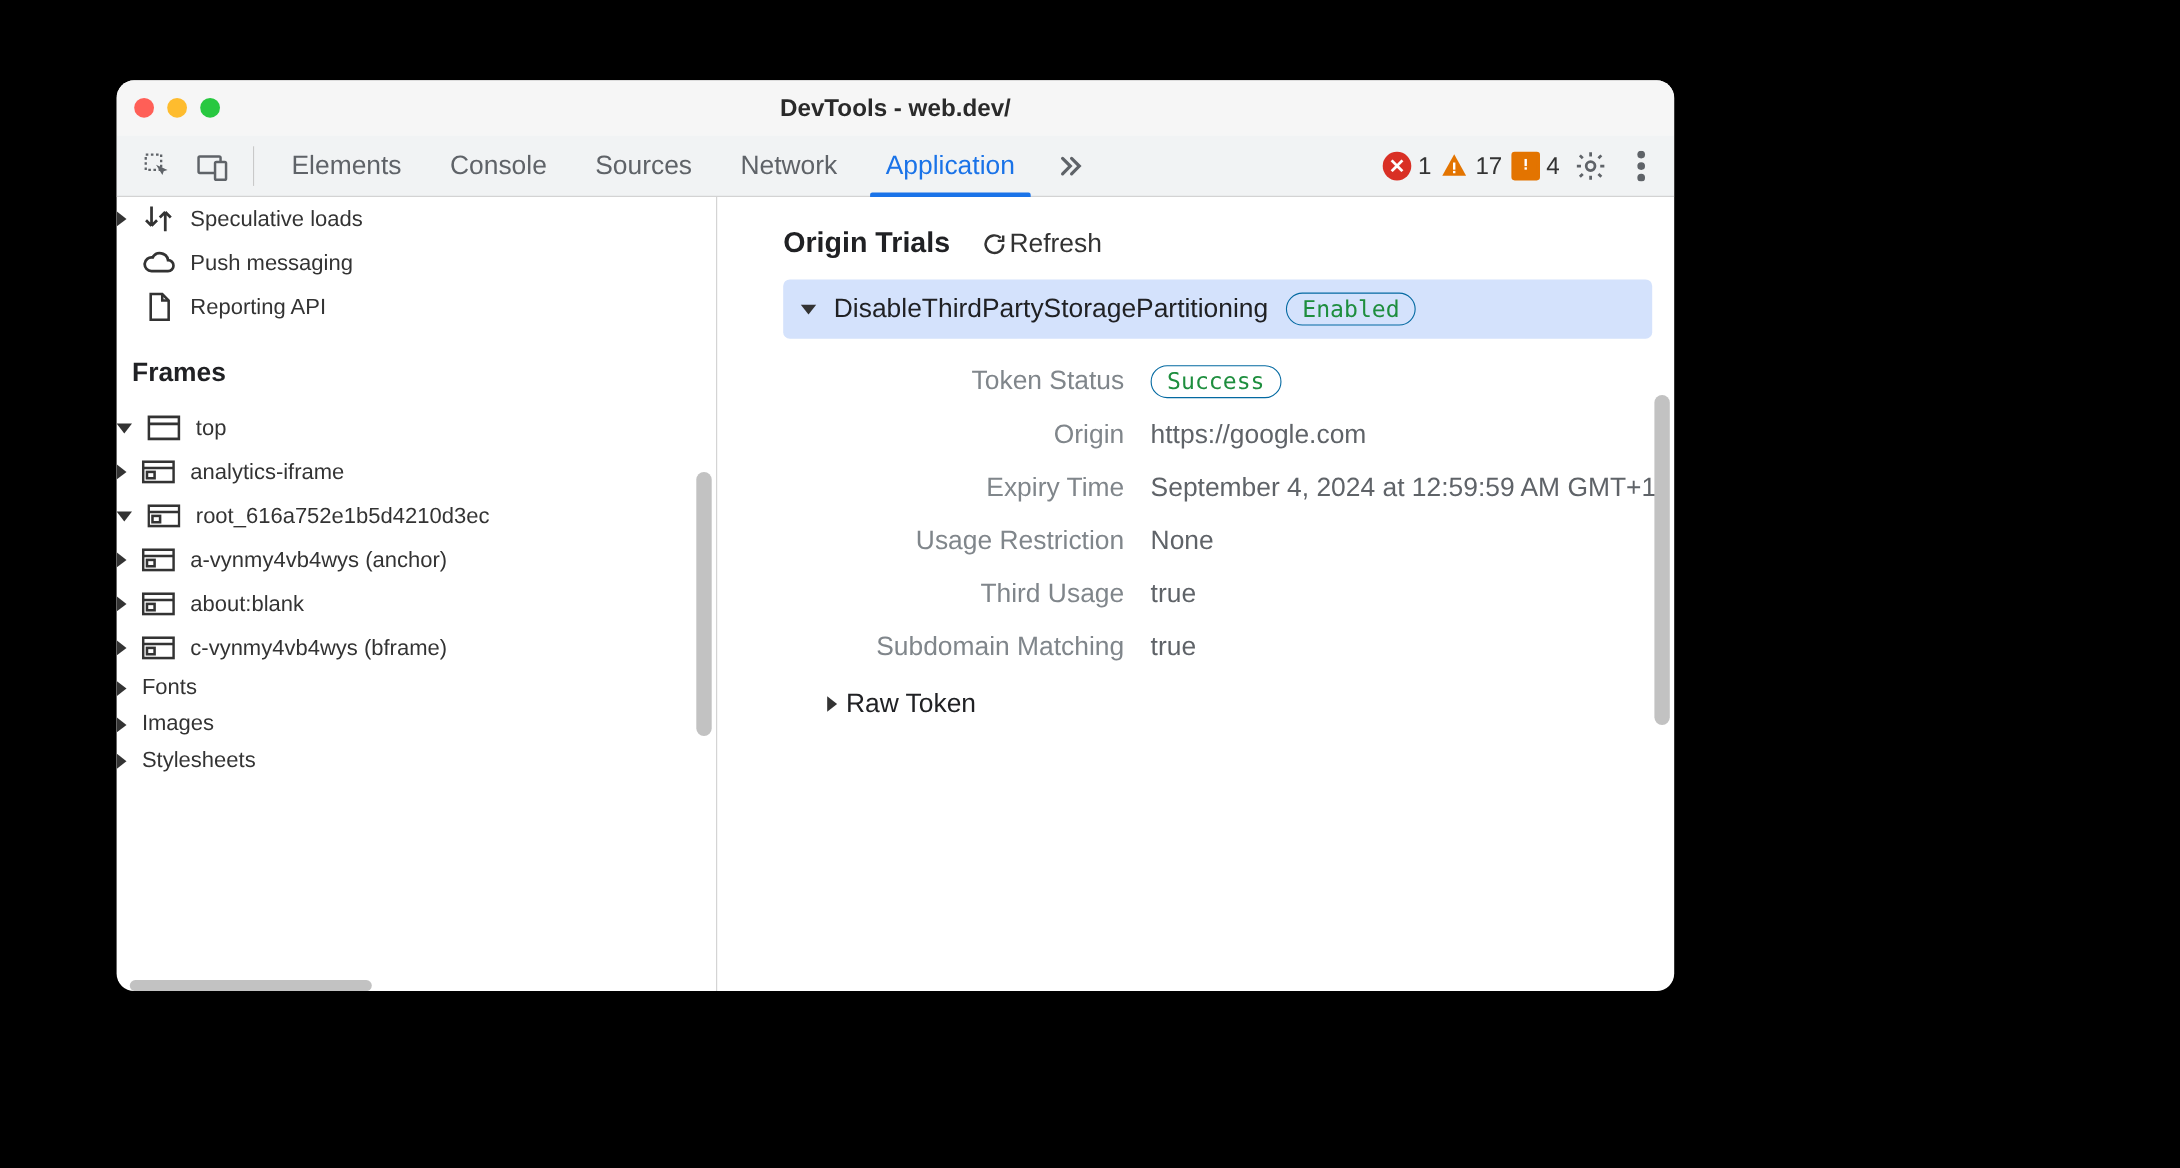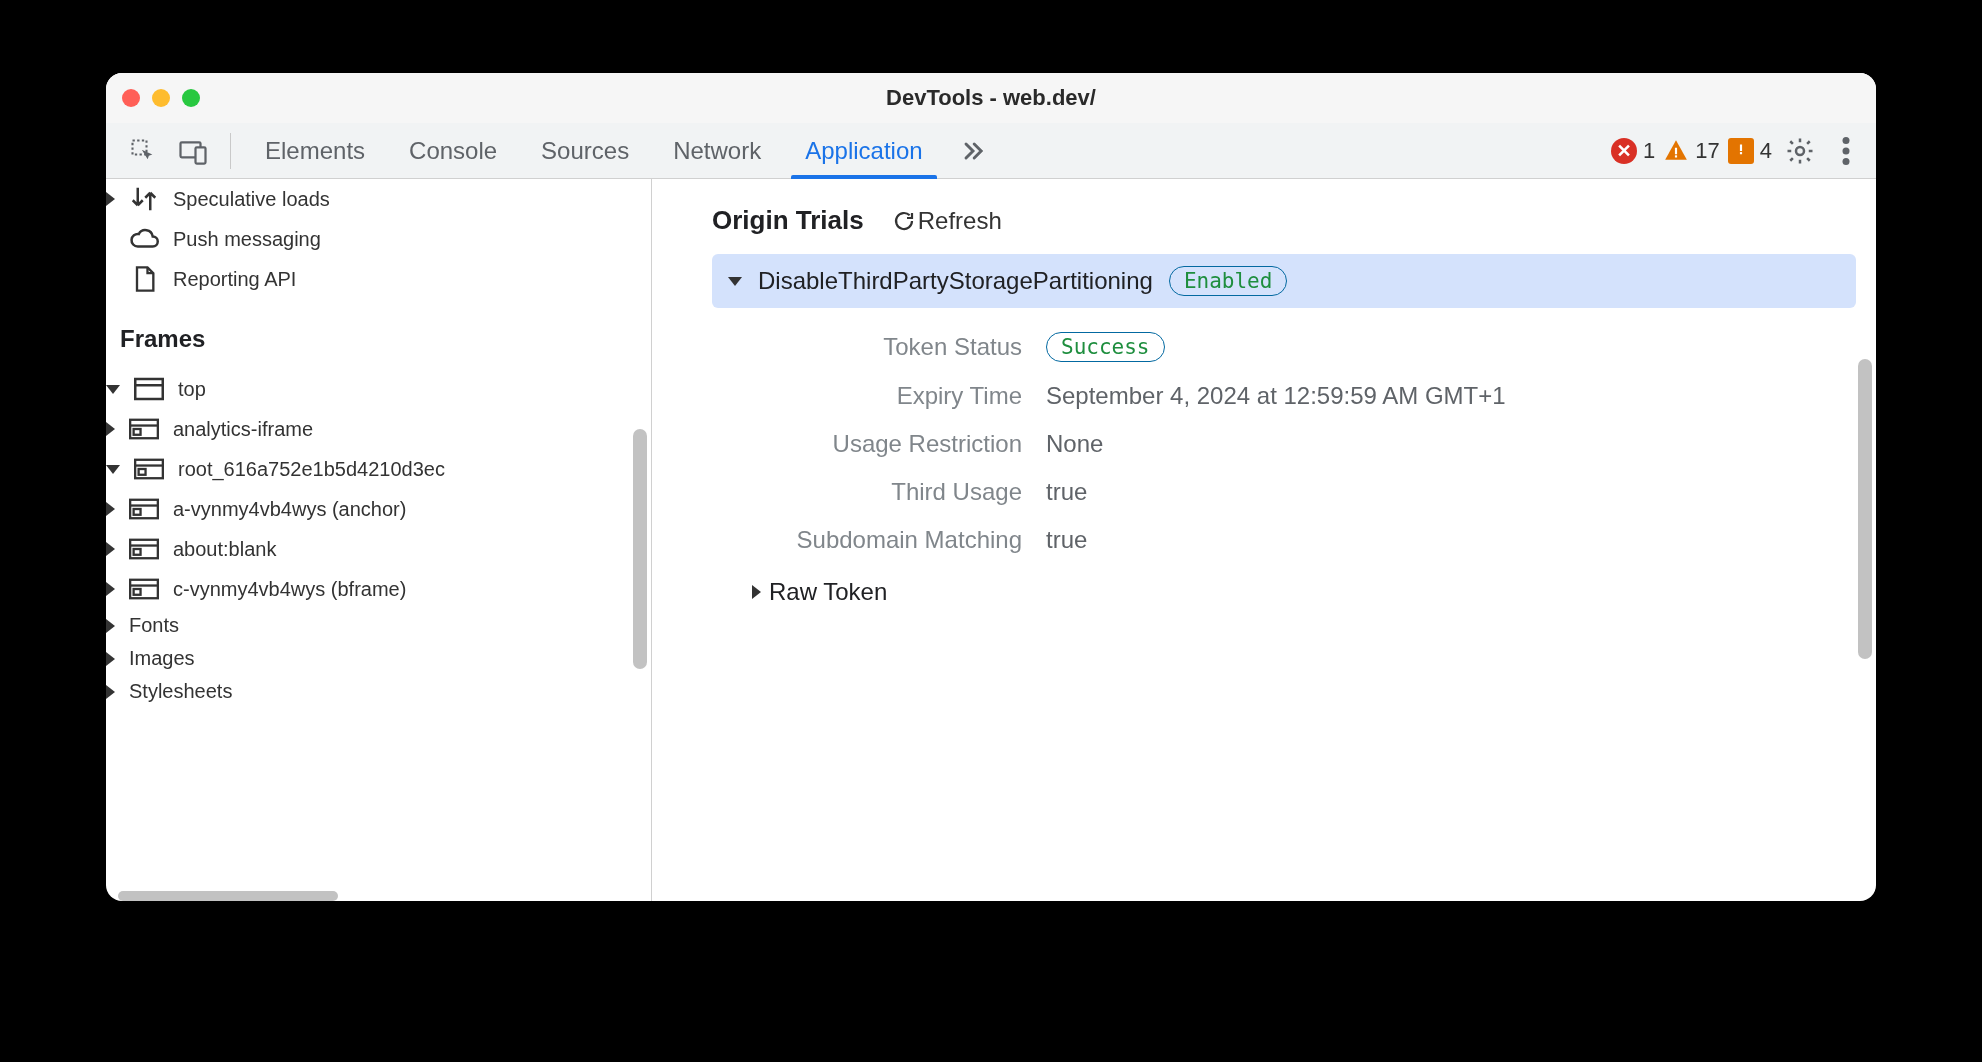--- a/index.html
+++ b/index.html
@@ -9,21 +9,21 @@
   width: 1982px;
   height: 1062px;
   display: flex;
   align-items: flex-start;
   justify-content: flex-start;
 }
 .window {
   position: absolute;
   left: 106px;
   top: 73px;
-  width: 1770px;
+  width: 1416px;
   height: 828px;
   background: #fff;
   border-radius: 16px;
   box-shadow: 0 30px 80px rgba(0,0,0,0.5);
   overflow: hidden;
   display: flex;
   flex-direction: column;
 }
 .titlebar {
   height: 50px;
@@ -147,21 +147,21 @@
 .vscroll-sb { position: absolute; right: 4px; top: 250px; width: 14px; height: 240px; background: #c2c2c2; border-radius: 7px; }
 .main {
   flex: 1;
   padding: 26px 0 0 0;
   position: relative;
   overflow: hidden;
 }
 .vscroll-mn { position: absolute; right: 4px; top: 180px; width: 14px; height: 300px; background: #c2c2c2; border-radius: 7px; }
 .section-head {
   display: flex;
-  align-items: center;
+  align-items: flex-end;
   gap: 28px;
   padding: 0 0 18px 60px;
 }
 .section-head .ttl { font-size: 26px; font-weight: 700; color: #202124; }
 .refresh { display: flex; align-items: center; gap: 2px; font-size: 24px; color: #333; cursor: pointer; }
 .trial-row {
   margin: 0 20px 0 60px;
   background: #d4e2fc;
   border-radius: 6px;
   padding: 12px 16px;
@@ -402,20 +402,24 @@
         <span class="trial-name">DisableThirdPartyStoragePartitioning</span>
         <span class="pill green">Enabled</span>
       </div>
 
       <div class="kv-block" id="kv-block">
           <div class="kv">
             <div class="k">Token Status</div>
             <div class="pill green">Success</div>
           </div>
           <div class="kv">
+            <div class="k">Origin</div>
+            <div class="v">https://google.com</div>
+          </div>
+          <div class="kv">
             <div class="k">Expiry Time</div>
             <div class="v">September 4, 2024 at 12:59:59 AM GMT+1</div>
           </div>
           <div class="kv">
             <div class="k">Usage Restriction</div>
             <div class="v">None</div>
           </div>
           <div class="kv">
             <div class="k">Third Usage</div>
             <div class="v">true</div>

